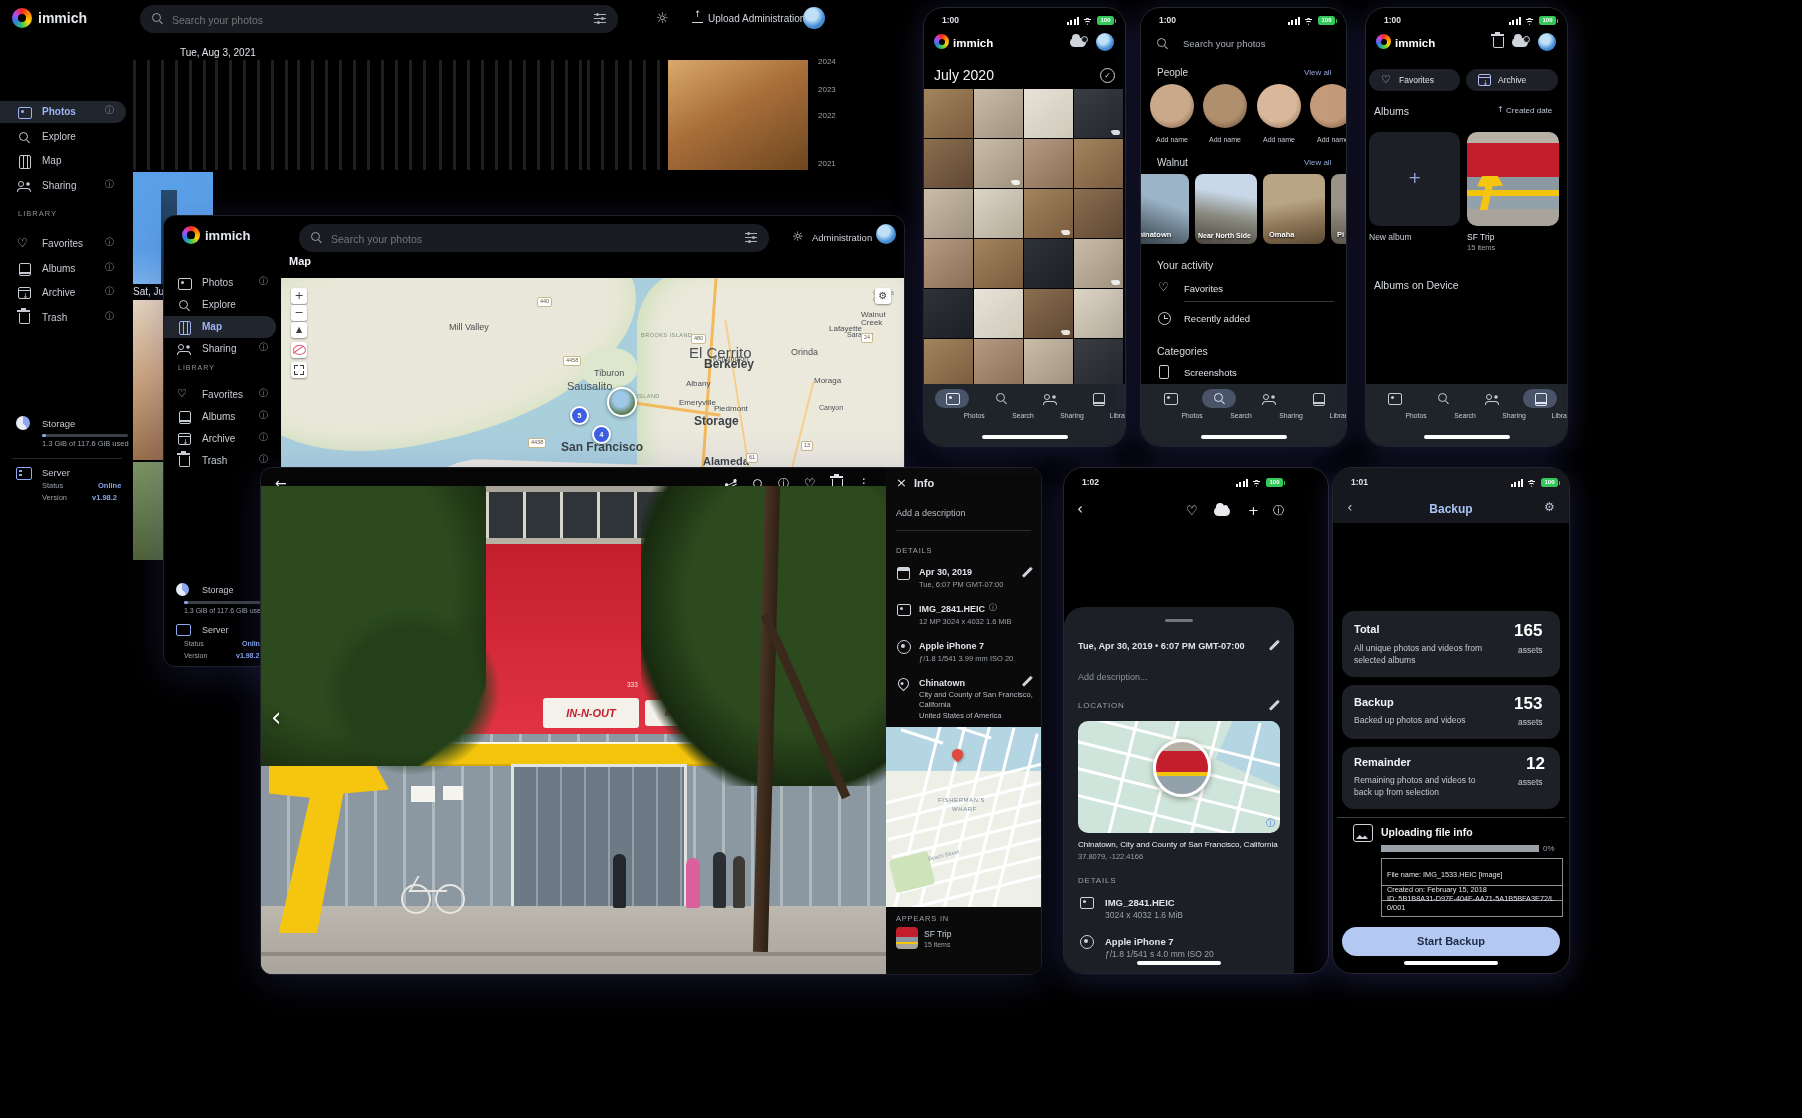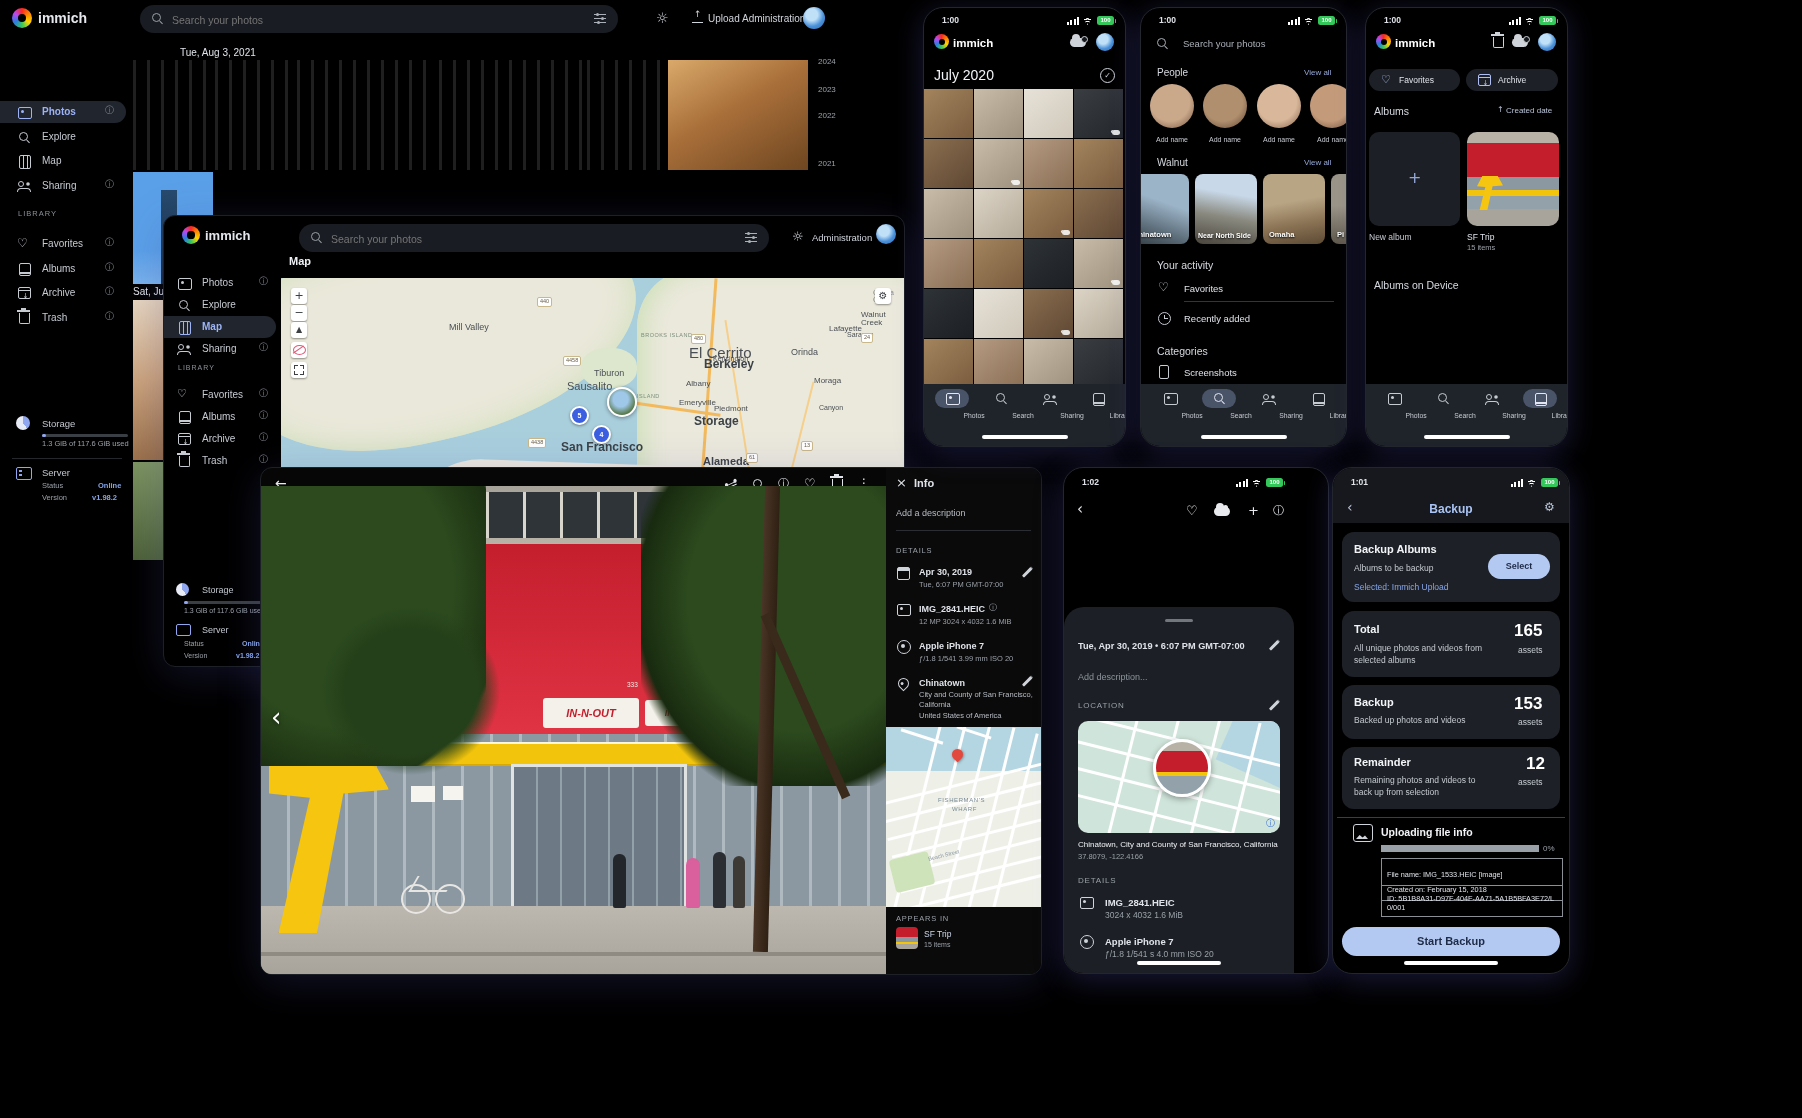--- a/index.html
+++ b/index.html
@@ -655,26 +655,20 @@
   <section class="phone" style="left:1332px;top:467px;width:236px;height:505px;">
     <div class="abs" style="left:0;top:0;width:236px;height:55px;background:#16181d;"></div>
     <span class="t" style="left:18px;top:10px;font-size:8.5px;font-weight:bold;text-align:right;">1:01</span>
     <span class="ic-cell" style="left:178px;top:11px;color:#fff;"></span>
     <span class="ic-wifi" style="left:193px;top:11px;color:#fff;"></span>
     <span class="ic-batt" style="left:208px;top:10px;">100</span>
     <span class="g" style="left:14px;top:32px;font-size:14px;color:#b9c3d6;">‹</span>
     <span class="t" style="left:0;top:35px;width:236px;text-align:center;font-size:12px;font-weight:bold;color:#a9c4f5;">Backup</span>
     <span class="g" style="left:211px;top:33px;font-size:12px;color:#b9c3d6;">⚙</span>
 
-    <div class="card" style="left:9px;top:64px;width:218px;height:70px;">
-      <span class="t" style="left:12px;top:12px;font-size:11px;font-weight:bold;color:#f2f4f7;">Backup Albums</span>
-      <span class="t" style="left:12px;top:32px;font-size:8.5px;color:#c6cad1;">Albums to be backup</span>
-      <span class="abs" style="left:146px;top:22px;width:62px;height:25px;border-radius:13px;background:#b4c9f2;text-align:center;"><span style="font-size:9px;font-weight:bold;color:#1e2b47;line-height:25px;">Select</span></span>
-      <span class="t" style="left:12px;top:51px;font-size:8.5px;color:#87a6e8;">Selected: Immich Upload</span>
-    </div>
 
     <div class="card" style="left:9px;top:143px;width:218px;height:66px;">
       <span class="t" style="left:12px;top:13px;font-size:11px;font-weight:bold;color:#f2f4f7;">Total</span>
       <span class="t" style="left:12px;top:33px;font-size:8.5px;color:#c6cad1;">All unique photos and videos from</span>
       <span class="t" style="left:12px;top:45px;font-size:8.5px;color:#c6cad1;">selected albums</span>
       <span class="t" style="left:172px;top:11px;font-size:17px;font-weight:bold;color:#fff;">165</span>
       <span class="t" style="left:176px;top:35px;font-size:8.5px;color:#c6cad1;">assets</span>
     </div>
 
     <div class="card" style="left:9px;top:217px;width:218px;height:54px;">

